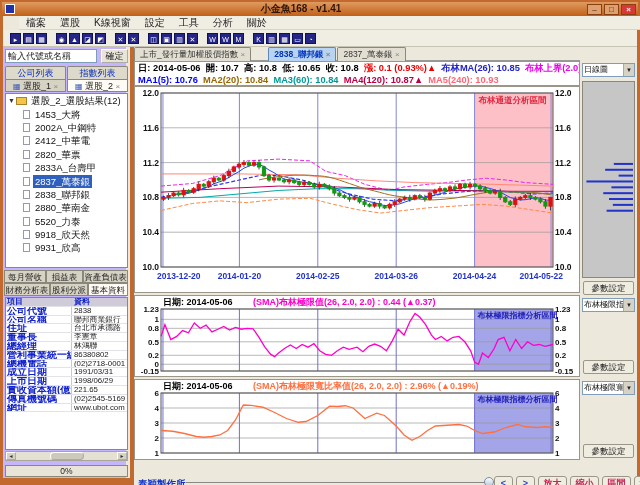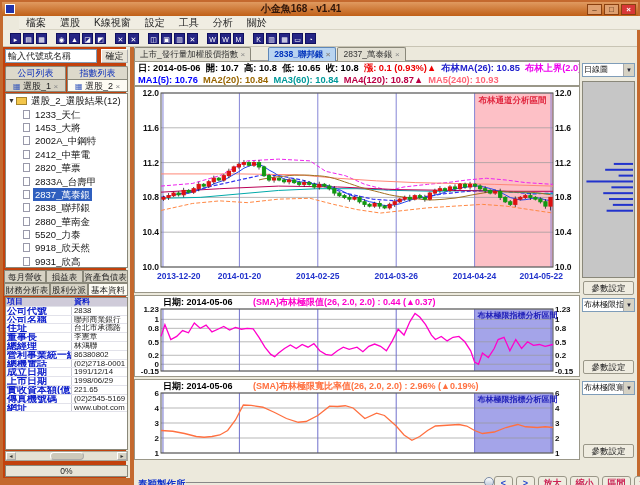--- a/index.html
+++ b/index.html
@@ -18,21 +18,21 @@
   #inner{position:absolute;left:3px;top:16px;width:634px;height:462px;background:#ECE9DC;}
   #menubar{position:absolute;left:0;top:0;width:100%;height:14px;background:#F0EDE2;
     border-bottom:1px solid #D8D4C4;display:flex;align-items:center;margin-left:16px;}
   .menu-item{font-size:10px;color:#222;padding:0 7px;}
   #toolbar{position:absolute;left:0;top:14px;width:100%;height:17px;background:#F0EDE2;
     border-bottom:1px solid #C8C4B4;display:flex;align-items:center;}
   .tbgroup{display:flex;margin-left:7px;}
   .tbicon{width:11px;height:11px;margin-right:2px;background:#252585;color:#fff;font-size:7px;
     line-height:11px;text-align:center;border:1px solid #101060;}
   
-  #sidebar{position:absolute;left:0;top:31px;width:123px;height:431px;background:#c2410c;}
+  #sidebar{position:absolute;left:0;top:31px;width:123px;height:431px;background:#c4b5fd;}
   #search-input{position:absolute;left:2px;top:2px;width:92px;height:14px;border:1px solid #7F9DB9;
     font-size:9px;padding:0 2px;color:#222;}
   #search-ok{position:absolute;left:98px;top:2px;width:27px;height:14px;font-size:9px;
     background:#E8E4D8;border:1px outset #fff;color:#222;padding:0;}
   .sdtab{position:absolute;height:13px;font-size:9px;text-align:center;line-height:12px;
     border:1px solid #8A887A;border-bottom:none;background:#DDD9CB;color:#1133BB;border-radius:2px 2px 0 0;}
   .sdtab2{position:absolute;height:13px;font-size:9px;text-align:center;line-height:12px;
     border:1px solid #8A887A;background:#D6D2C4;color:#222;}
   .sdtab2.active{background:#FDFBF3;}
   .xmark{color:#888;font-size:8px;} .gridico{color:#3355BB;font-size:8px;}
@@ -168,24 +168,20 @@
           <div class="sdtab2 active" style="left: 64px; top: 32px; width: 61px;"><span class="gridico">▦</span> 選股_2 <span class="xmark">×</span></div>
         </div>
       <div id="tree">
           <div class="treerow">
             <span class="expander">▼</span>
             <span class="fold"></span>
             <span class="lbl">選股_2_選股結果(12)</span>
           </div>
           <div class="treerow" style="padding-left: 16px;">
             <span class="doc"></span>
-            <span class="lbl">1233_天仁</span>
-          </div>
-          <div class="treerow" style="padding-left: 16px;">
-            <span class="doc"></span>
             <span class="lbl">1453_大將</span>
           </div>
           <div class="treerow" style="padding-left: 16px;">
             <span class="doc"></span>
             <span class="lbl">2002A_中鋼特</span>
           </div>
           <div class="treerow" style="padding-left: 16px;">
             <span class="doc"></span>
             <span class="lbl">2412_中華電</span>
           </div>
@@ -258,21 +254,21 @@
           <div class="trow">
             <span class="c1">營利事業統一編號</span>
             <span class="c2">86380802</span>
           </div>
           <div class="trow">
             <span class="c1">總機電話</span>
             <span class="c2">(02)2718-0001</span>
           </div>
           <div class="trow">
             <span class="c1">成立日期</span>
-            <span class="c2">1991/12/14</span>
+            <span class="c2">1991/03/31</span>
           </div>
           <div class="trow">
             <span class="c1">上市日期</span>
             <span class="c2">1998/06/29</span>
           </div>
           <div class="trow">
             <span class="c1">實收資本額(億元)</span>
             <span class="c2">221.65</span>
           </div>
           <div class="trow">

